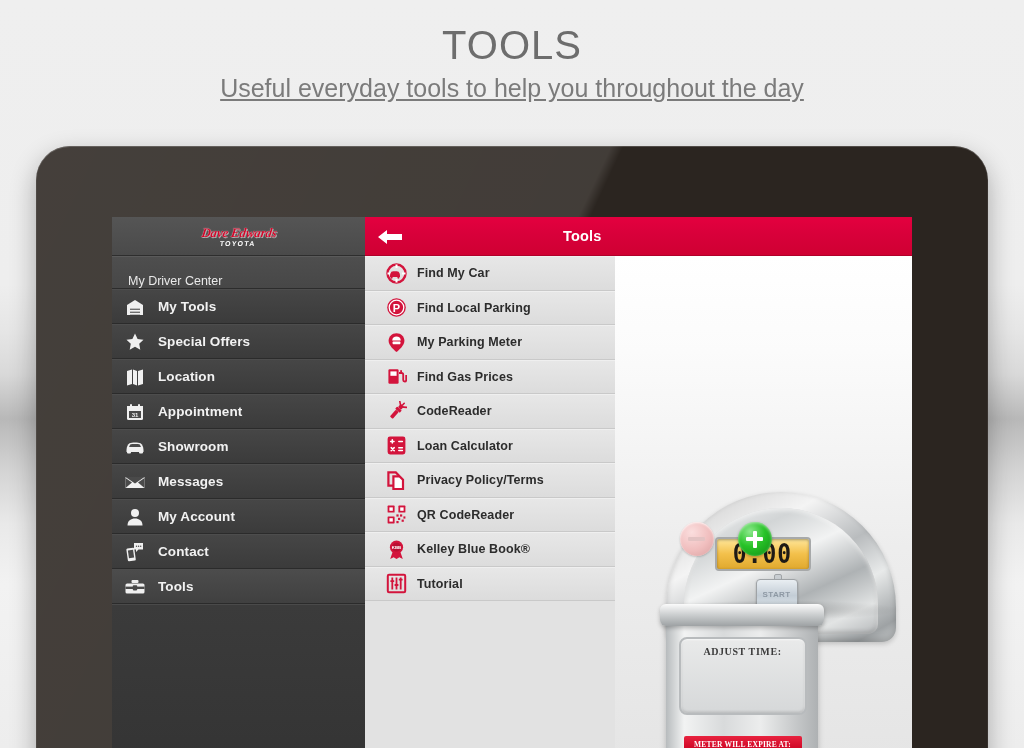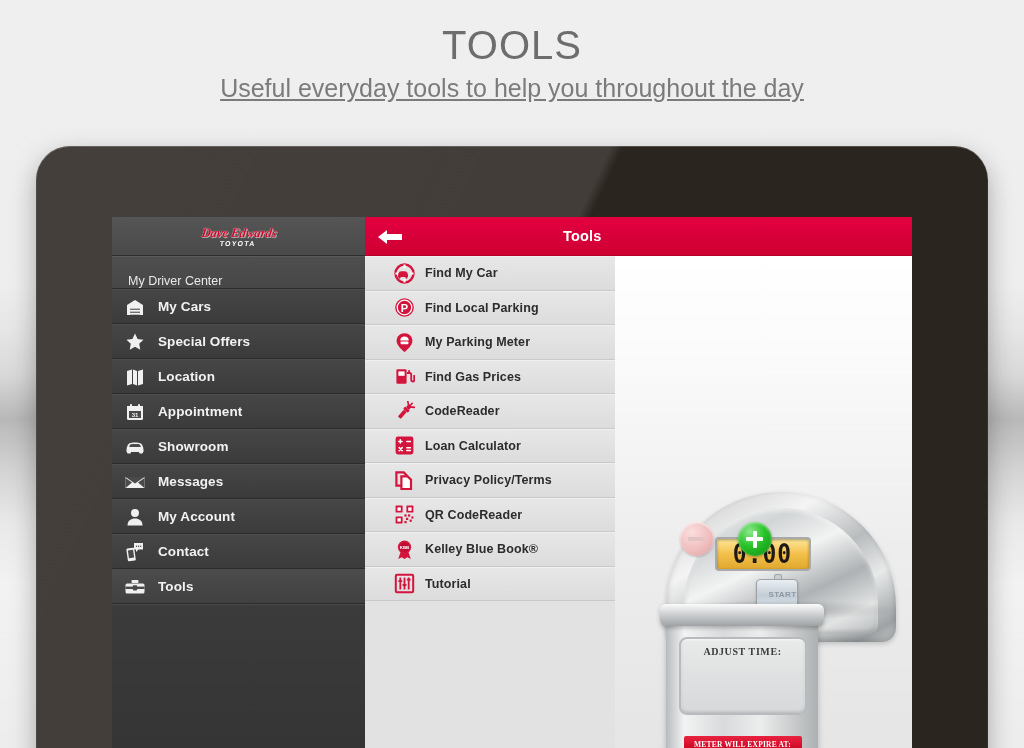--- a/index.html
+++ b/index.html
@@ -116,21 +116,21 @@
   .back-arrow { position:absolute; left:12px; top:11px; width:28px; height:18px; }
   .topbar-title {
     color:#fff; font-size:14.5px; font-weight:bold;
     position:absolute; left:198px; top:11px; letter-spacing:.2px;
   }
   .content { flex:1; display:flex; min-height:0; }
 
   
   .tool-list { width:250px; flex:none; background:#e2e2e2; }
   .tool-item {
-    height: 34.5px; display:flex; align-items:center; gap:10px; padding-left:28px;
+    height: 34.5px; display:flex; align-items:center; gap:10px; padding-left:20px;
     background: linear-gradient(to bottom,#e7e7e7 0%, #dcdcdc 100%);
     border-bottom:1px solid #c9c9c9; border-top:1px solid #efefef;
   }
   .tool-item .tico { width:22px; height:22px; flex:none; display:flex; align-items:center; justify-content:center; }
   .tool-label { font-size:12.5px; color:#2c2c2c; font-weight:bold; letter-spacing:.1px; }
   .tool-rest { background: linear-gradient(to bottom,#e6e6e6 0%, #e2e2e2 100%); flex:1; }
 
   
   .detail {
     flex:1; position:relative; overflow:hidden;
@@ -159,21 +159,21 @@
     box-shadow: inset 0 1px 3px rgba(0,0,0,.35);
   }
   .meter-display span {
     font-family:"DejaVu Sans Mono", monospace; font-size:23px; font-weight:bold;
     color:#1e1a16; letter-spacing:1px; transform: scaleY(1.12);
   }
   .start-btn {
     position:absolute; left:90px; top:87px; width:42px; height:30px;
     border-radius:4px 4px 3px 3px; border:1.5px solid #9fa3a6;
     background: linear-gradient(to bottom,#e9eef2 0%, #c3cdd6 55%, #dbe3e9 100%);
-    display:flex; align-items:center; justify-content:flex-end;
+    display:flex; align-items:center; justify-content:center;
     box-shadow: 0 1px 2px rgba(0,0,0,.25);
   }
   .start-btn span { font-size:8px; font-weight:bold; color:#8e99a4; letter-spacing:.4px; }
   .start-nub { position:absolute; left:108px; top:82px; width:8px; height:7px; background:#c9ced2; border-radius:2px 2px 0 0; border:1px solid #a0a4a7;}
 
   .meter-body {
     position:absolute; left:0px; top:118px; width:152px; height:222px;
     border-radius: 8px;
     background: linear-gradient(to right,#b7bbbd 0%, #f2f3f3 12%, #d8dadb 38%, #eceded 62%, #aeb1b3 100%);
     box-shadow: 0 2px 6px rgba(0,0,0,.22);
@@ -253,21 +253,21 @@
       <div class="nav-item">
         <span class="ico">
           <svg width="20" height="20" viewBox="0 0 20 20">
               <path d="M2 8 L10 3 L18 8 V18 H2 Z" fill="#f0f0f0"></path>
               <rect x="5" y="10" width="10" height="8" fill="#6e6e6e"></rect>
               <rect x="5" y="10" width="10" height="1.6" fill="#f0f0f0"></rect>
               <rect x="5" y="13" width="10" height="1.6" fill="#f0f0f0"></rect>
               <rect x="5" y="16" width="10" height="1.6" fill="#f0f0f0"></rect>
             </svg>
         </span>
-        <span class="nav-label">My Cars</span>
+        <span class="nav-label">My Tools</span>
       </div>
 
       <div class="nav-item">
         <span class="ico">
           <svg width="20" height="20" viewBox="0 0 20 20">
               <path d="M10 1.5 L12.6 7 L18.5 7.7 L14.2 11.8 L15.3 17.7 L10 14.8 L4.7 17.7 L5.8 11.8 L1.5 7.7 L7.4 7 Z" fill="#f0f0f0"></path>
             </svg>
         </span>
         <span class="nav-label">Special Offers</span>
       </div>

